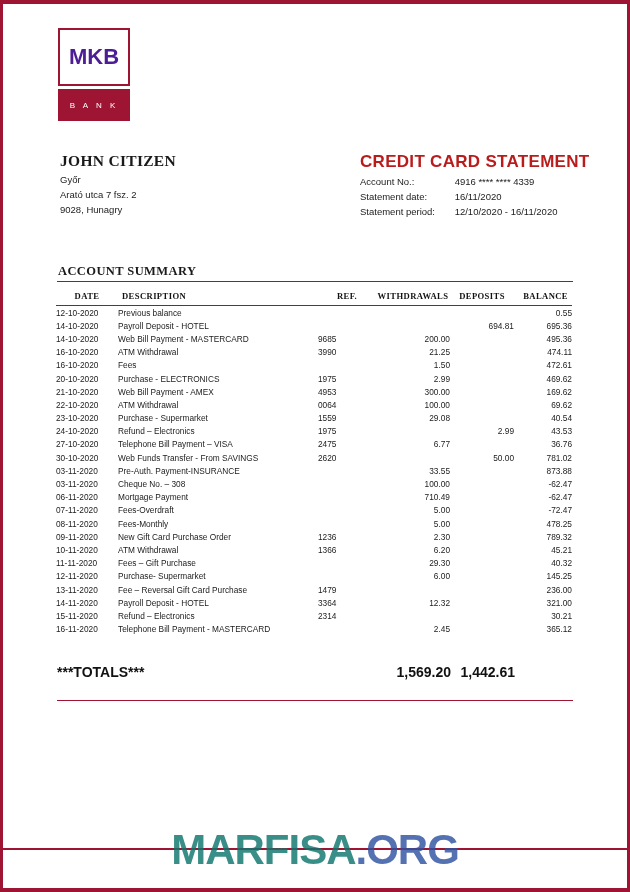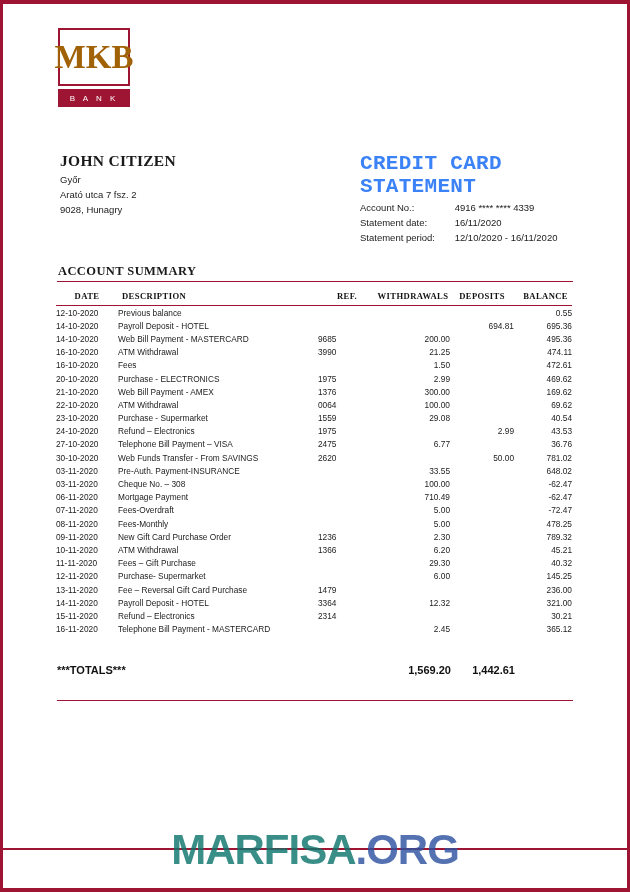--- a/index.html
+++ b/index.html
@@ -48,29 +48,29 @@
     width: 72px; height: 76px;
   }
   .logo-box {
     width: 72px; height: 58px;
     border: 2px solid #9e1533;
     display: flex;
     align-items: center;
     justify-content: center;
   }
   .logo-letters {
-    font-family: Liberation Serif, serif;
-    font-weight: bold;
-    font-size: 33px;
-    color: #a16207;
+    font-family: Liberation Sans, sans-serif;
+    font-weight: bold;
+    font-size: 22px;
+    color: #4c1d95;
     letter-spacing: 0px;
   }
   .logo-bank {
     margin-top: 3px;
-    width: 72px; height: 18px;
+    width: 72px; height: 32px;
     background: #9e1533;
     color: #ffffff;
     font-size: 8px;
     letter-spacing: 3px;
     display: flex;
     align-items: center;
     justify-content: center;
     font-family: "Liberation Sans", sans-serif;
   }
 
@@ -93,24 +93,24 @@
     margin-top: 4px;
   }
 
   
   .stmt {
     position: absolute;
     left: 360px; top: 152px;
     width: 250px;
   }
   .stmt-title {
-    font-family: Liberation Mono, monospace;
-    font-weight: bold;
-    font-size: 21px;
-    color: #3b82f6;
+    font-family: Liberation Sans, sans-serif;
+    font-weight: bold;
+    font-size: 17px;
+    color: #b91c1c;
     letter-spacing: 0.3px;
   }
   .stmt-row {
     font-size: 9.5px;
     color: #222;
     margin-top: 4px;
     white-space: nowrap;
   }
   .stmt-row .lbl { display: inline-block; width: 92px; }
   .stmt-row .val { display: inline-block; }
@@ -170,21 +170,21 @@
   td.c-ref  { text-align: left; padding-left: 6px; }
   td.c-wdl  { text-align: right; padding-right: 12px; }
   td.c-dep  { text-align: right; padding-right: 8px; }
   td.c-bal  { text-align: right; padding-right: 6px; }
 
   
   .totals {
     position: absolute;
     left: 57px; top: 664px;
     width: 516px;
-    font-size: 11px;
+    font-size: 14px;
     font-weight: bold;
     color: #111;
   }
   .totals table { width: 516px; border-collapse: collapse; }
   .totals td { padding: 0; }
   .t-label { text-align: left; padding-left: 190px; width: 320px; }
   .t-wdl { text-align: right; width: 74px; padding-right: 12px;}
   .t-dep { text-align: right; width: 64px; padding-right: 4px;}
   .t-bal { width: 58px; }
 
@@ -320,21 +320,21 @@
           <td class="c-date">20-10-2020</td>
           <td class="c-desc">Purchase  - ELECTRONICS</td>
           <td class="c-ref">1975</td>
           <td class="c-wdl">2.99</td>
           <td class="c-dep"></td>
           <td class="c-bal">469.62</td>
         </tr>
         <tr>
           <td class="c-date">21-10-2020</td>
           <td class="c-desc">Web Bill Payment - AMEX</td>
-          <td class="c-ref">1376</td>
+          <td class="c-ref">4953</td>
           <td class="c-wdl">300.00</td>
           <td class="c-dep"></td>
           <td class="c-bal">169.62</td>
         </tr>
         <tr>
           <td class="c-date">22-10-2020</td>
           <td class="c-desc">ATM Withdrawal</td>
           <td class="c-ref">0064</td>
           <td class="c-wdl">100.00</td>
           <td class="c-dep"></td>
@@ -371,21 +371,21 @@
           <td class="c-wdl"></td>
           <td class="c-dep">50.00</td>
           <td class="c-bal">781.02</td>
         </tr>
         <tr>
           <td class="c-date">03-11-2020</td>
           <td class="c-desc">Pre-Auth. Payment-INSURANCE</td>
           <td class="c-ref"></td>
           <td class="c-wdl">33.55</td>
           <td class="c-dep"></td>
-          <td class="c-bal">648.02</td>
+          <td class="c-bal">873.88</td>
         </tr>
         <tr>
           <td class="c-date">03-11-2020</td>
           <td class="c-desc">Cheque No. – 308</td>
           <td class="c-ref"></td>
           <td class="c-wdl">100.00</td>
           <td class="c-dep"></td>
           <td class="c-bal">-62.47</td>
         </tr>
         <tr>

